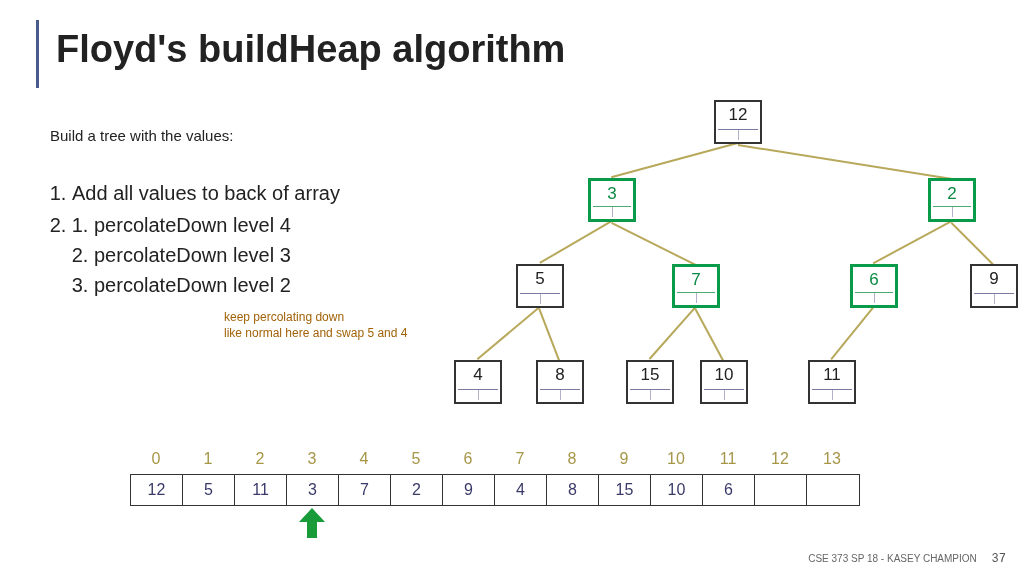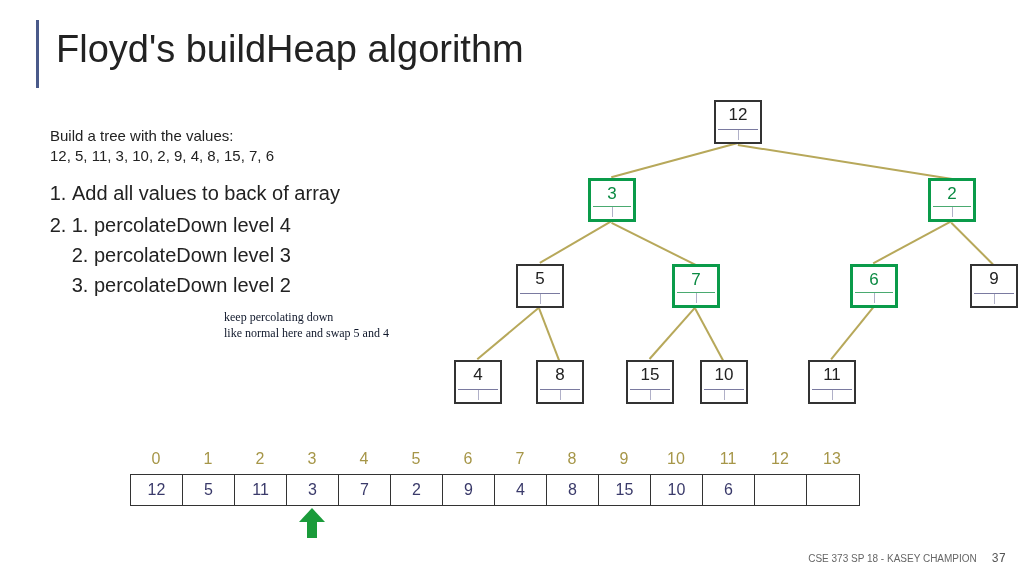--- a/index.html
+++ b/index.html
@@ -15,21 +15,21 @@
   .accent-bar {
     position: absolute;
     left: 36px; top: 20px;
     width: 3px; height: 68px;
     background: #4a5a8a;
   }
   .title {
     position: absolute;
     left: 56px; top: 28px;
     font-size: 38px;
-    font-weight: 400;
+    font-weight: 700;
     color: #222;
   }
   .subtitle {
     position: absolute;
     left: 50px; top: 126px;
     font-size: 15px;
     line-height: 1.35;
     color: #222;
   }
   .steps {
@@ -38,22 +38,21 @@
     font-size: 20px;
     line-height: 1.5;
   }
   .steps ol { list-style-position: outside; margin-left: 22px; }
   .steps ol ol { margin-top: 2px; }
   .note {
     position: absolute;
     left: 224px; top: 310px;
     font-size: 12px;
     line-height: 1.3;
-    color: #0f172a;
-    font-family: Liberation Serif, serif;
+    color: #a16207;
   }
 
   
   .tree { position: absolute; left: 0; top: 0; width: 1024px; height: 576px; pointer-events: none; }
   .node {
     position: absolute;
     width: 48px; height: 44px;
     border: 2px solid #333;
     background: #fff;
     text-align: center;
@@ -122,21 +121,20 @@
   }
 </style>
 </head>
 <body>
 
 <div class="accent-bar"></div>
 <div class="title">Floyd's buildHeap algorithm</div>
 
 <div class="subtitle">
   <div>Build a tree with the values:</div>
-  <div>12, 5, 11, 3, 10, 2, 9, 4, 8, 15, 7, 6</div>
 </div>
 
 <div class="steps">
   <ol>
     <li>Add all values to back of array</li>
     <li>
       <ol>
         <li>percolateDown level 4</li>
         <li>percolateDown level 3</li>
         <li>percolateDown level 2</li>

